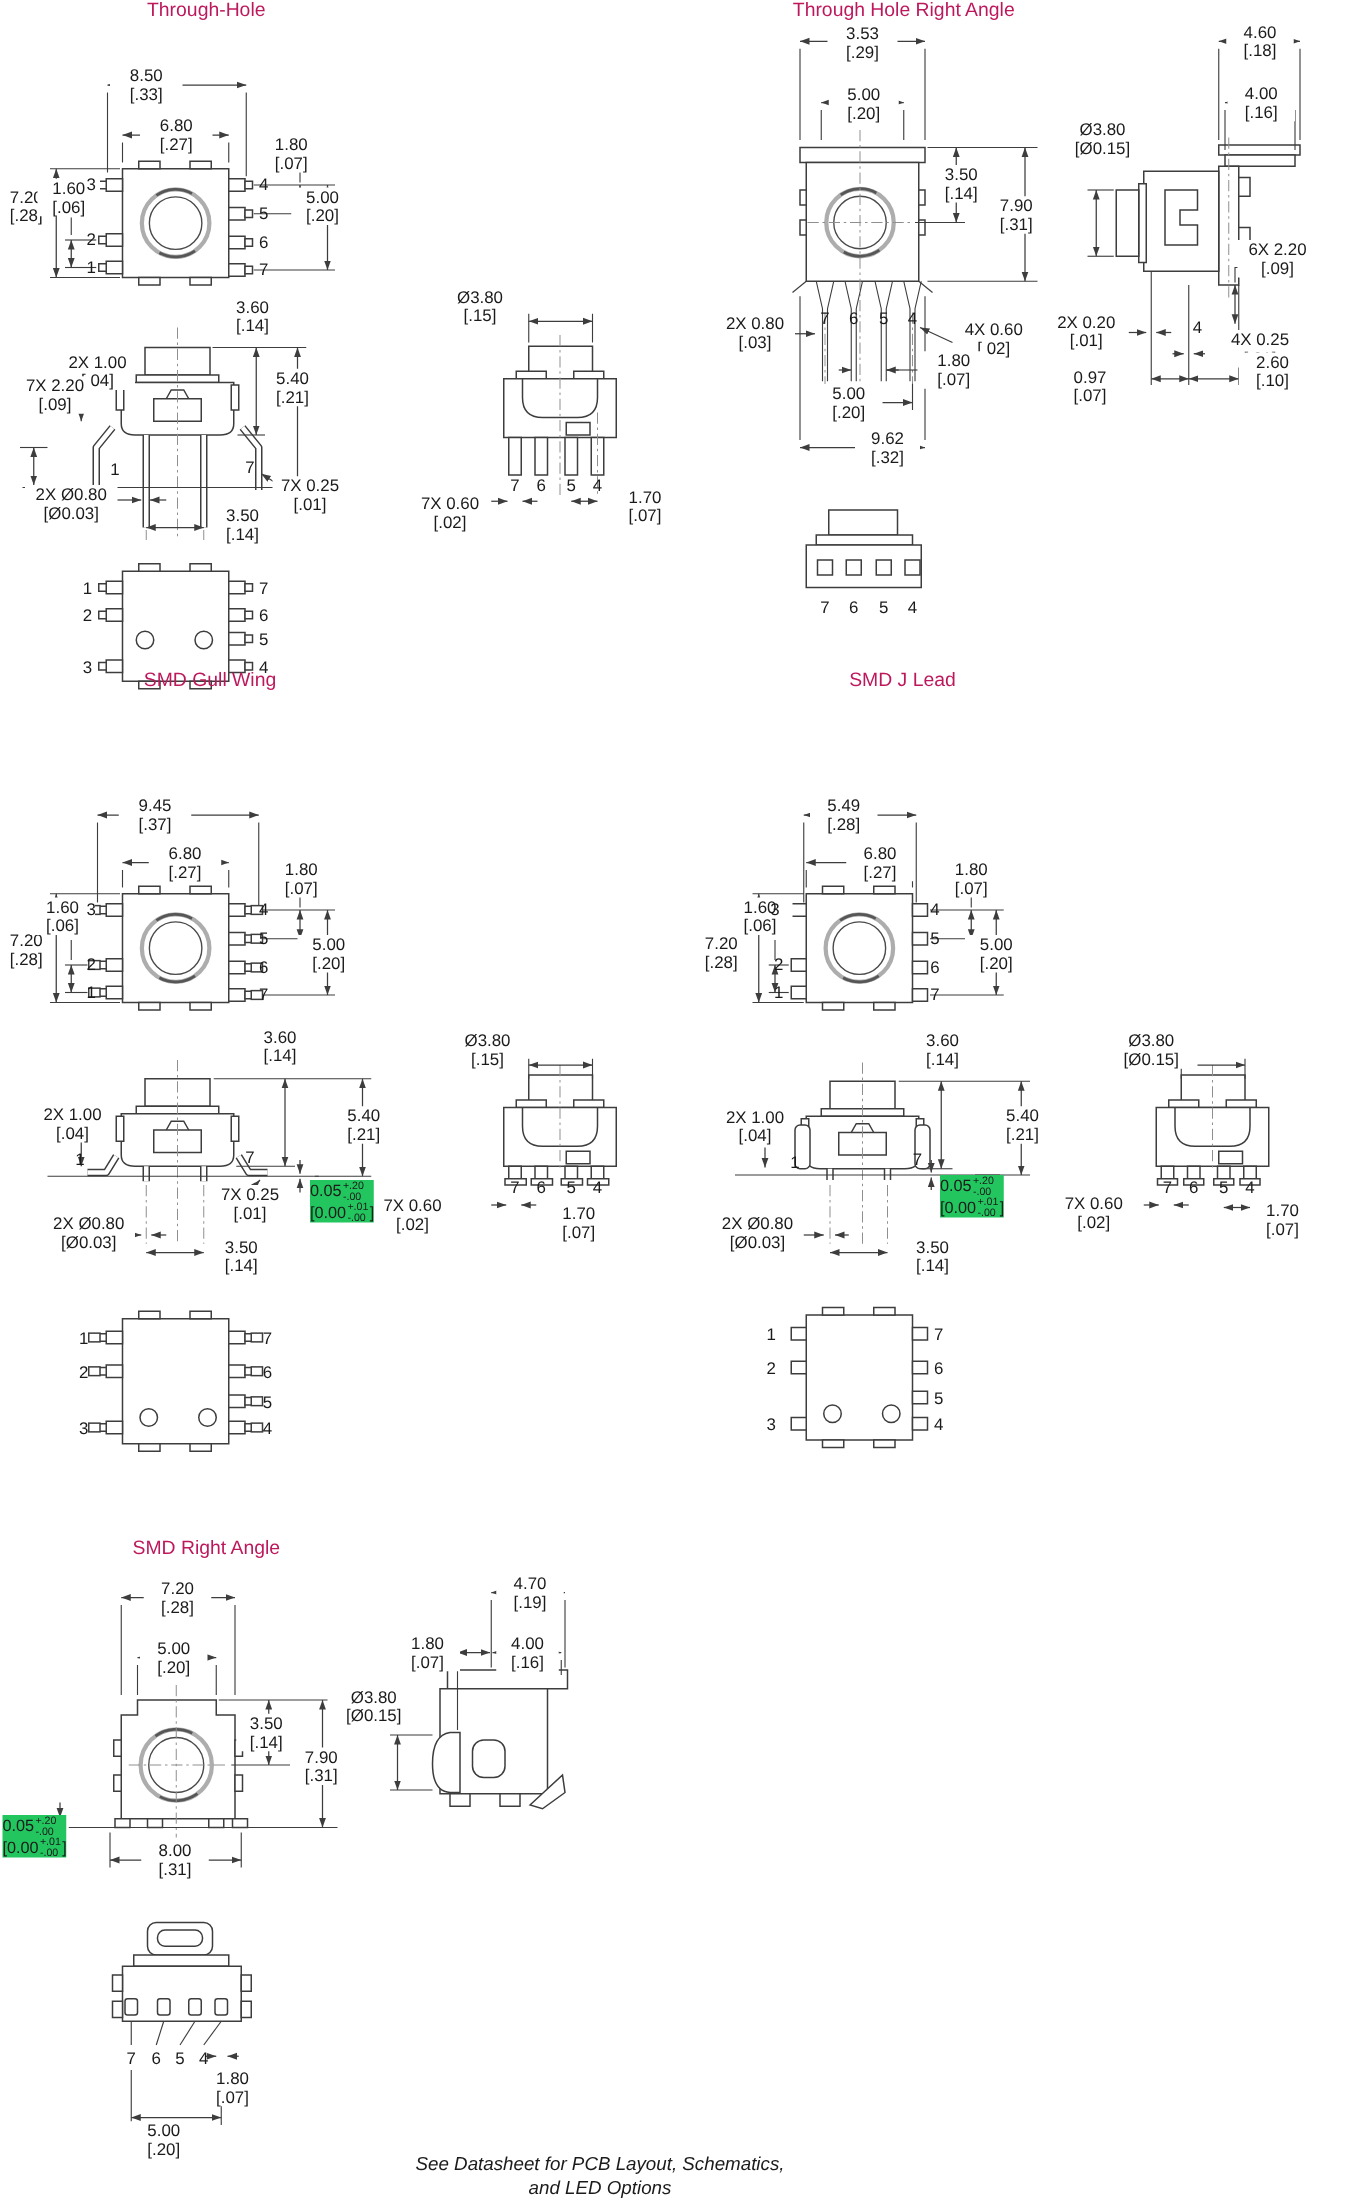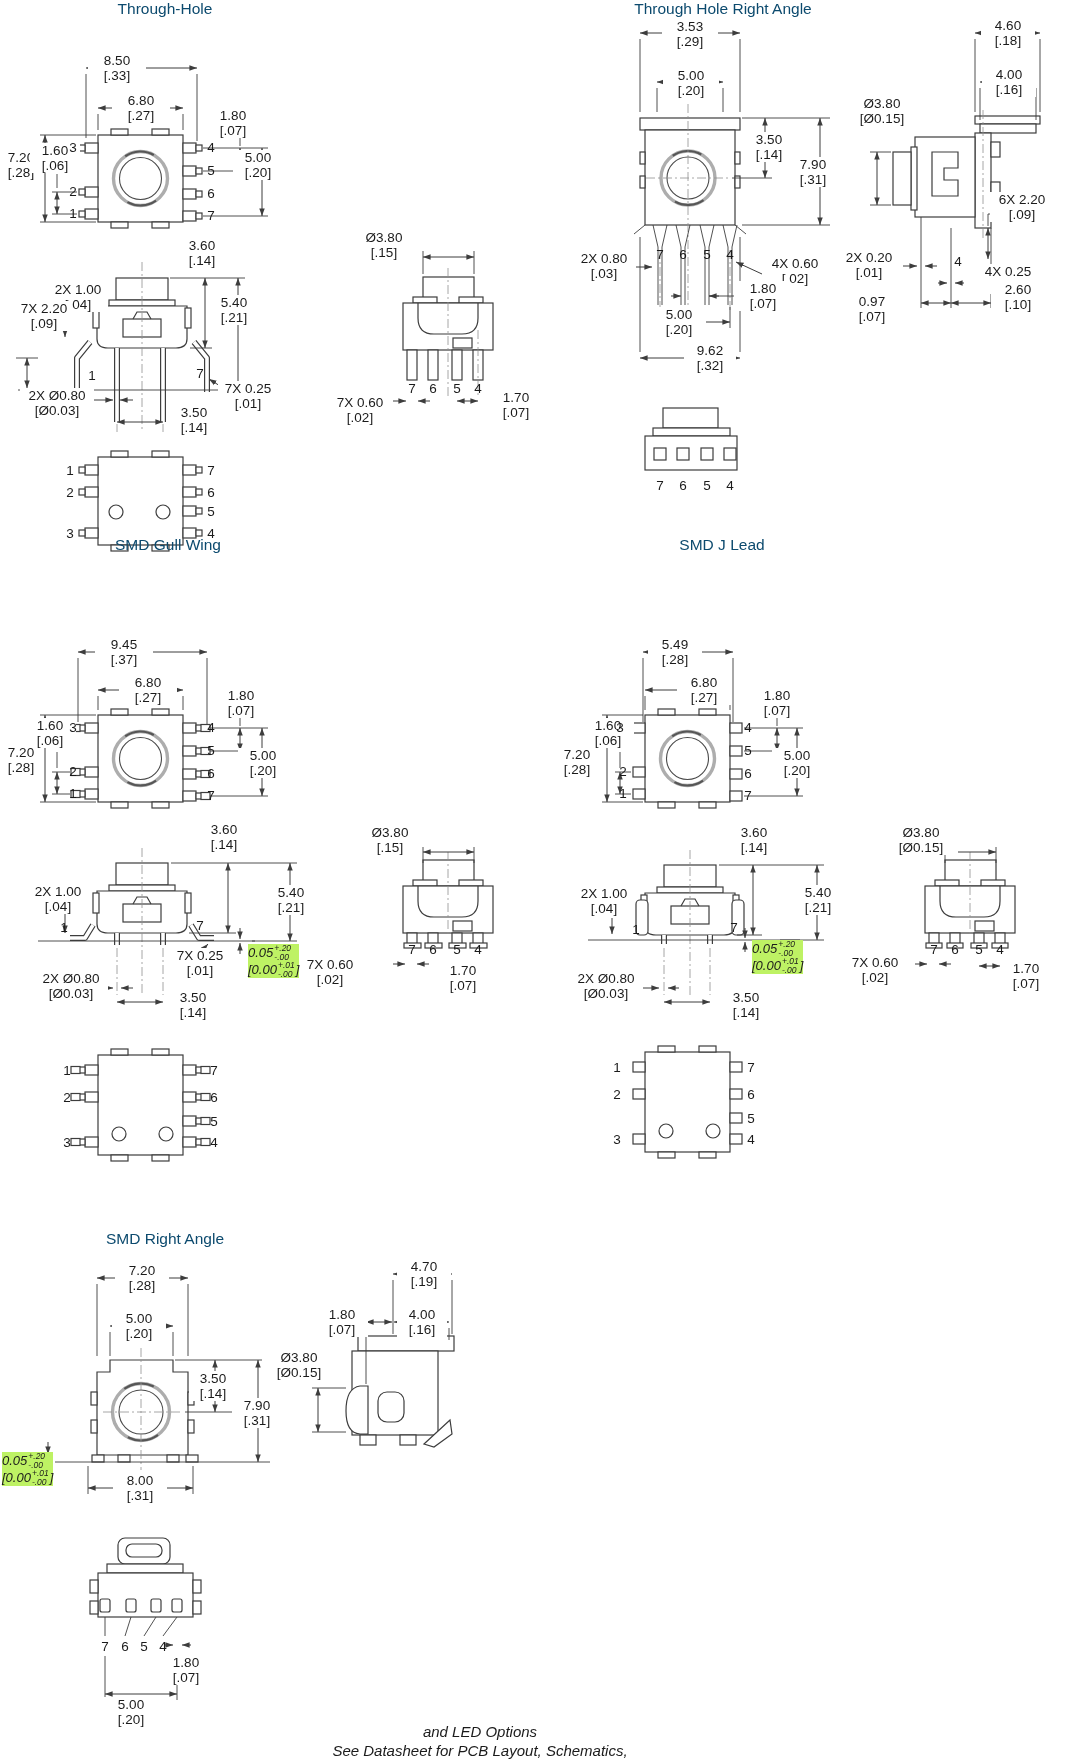--- a/index.html
+++ b/index.html
@@ -10,25 +10,25 @@
   .n{fill:none;stroke:#3d3d3d;stroke-width:1.2;}
   .e{stroke:#3d3d3d;stroke-width:0.9;fill:none;}
   .d{stroke:#3d3d3d;stroke-width:1;fill:none;marker-start:url(#ar);marker-end:url(#ar);}
   .d1{stroke:#3d3d3d;stroke-width:1;fill:none;marker-end:url(#ar);}
   .c{stroke:#8f8f8f;stroke-width:0.8;fill:none;stroke-dasharray:9 3 2 3;}
   .r1{fill:none;stroke:#adadad;stroke-width:3.4;}
   .r2{fill:none;stroke:#565656;stroke-width:2.2;}
   .r3{fill:none;stroke:#4a4a4a;stroke-width:1.1;}
   .lo{fill:none;stroke:#3d3d3d;stroke-width:6;stroke-linejoin:round;}
   .li{fill:none;stroke:#fff;stroke-width:3.6;stroke-linejoin:round;}
-  .ttl{position:absolute;font-size:15.5px;text-align:center;color:#0c4a6e;}
+  .ttl{position:absolute;font-size:15.5px;text-align:center;color:#be185d;}
   .dim{position:absolute;font-size:13.5px;line-height:15px;text-align:center;
        white-space:pre-line;background:#fff;padding:0 1px;}
   .pin{position:absolute;font-size:13.5px;line-height:15px;width:14px;text-align:center;}
-  .cop{position:absolute;font-size:13px;line-height:15px;background:#bef264;font-style:italic;}
+  .cop{position:absolute;font-size:13px;line-height:15px;background:#22c55e;}
   .cop .row{display:flex;align-items:center;white-space:pre;}
   .cop .st{display:inline-flex;flex-direction:column;font-size:8.5px;line-height:8.5px;margin:0 1px;}
   .footer{position:absolute;font-style:italic;font-size:15px;line-height:19px;text-align:center;}
 </style>
 </head>
 <body>
 
 <div id="page">
 
 <svg width="1080" height="1764" viewBox="0 0 1080 1764">
@@ -731,17 +731,17 @@
 <div class="pin" style="left:98px;top:1639px">7</div>
 <div class="pin" style="left:118px;top:1639px">6</div>
 <div class="pin" style="left:137px;top:1639px">5</div>
 <div class="pin" style="left:156px;top:1639px">4</div>
 <div class="dim" style="left:160px;top:1655px;width:50px">1.80
 [.07]</div>
 <div class="dim" style="left:104px;top:1697px;width:52px">5.00
 [.20]</div>
 
 <div class="footer" style="left:140px;top:1722px;width:680px">
+  <div>See Datasheet for PCB Layout, Schematics,</div>
   <div>and LED Options</div>
-  <div>See Datasheet for PCB Layout, Schematics,</div>
 </div>
 
 </div>
 
 </body></html>

